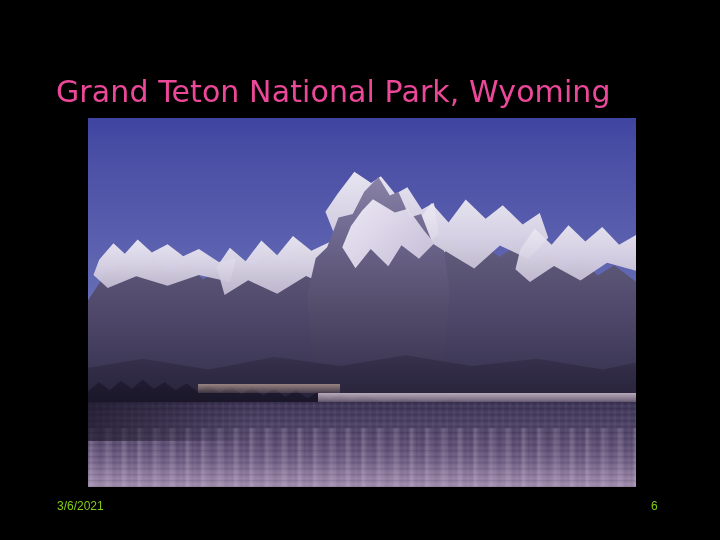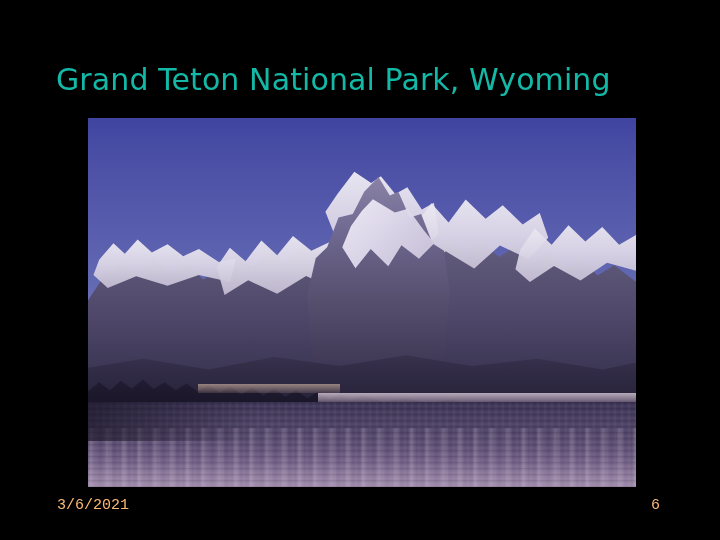--- a/index.html
+++ b/index.html
@@ -17,24 +17,24 @@
     position: relative;
     width: 720px;
     height: 540px;
     background: #000000;
   }
 
   
   .slide-title {
     position: absolute;
     left: 56px;
-    top: 60px;
+    top: 72px;
     width: 612px;
     height: 40px;
-    color: #14b8a6;
+    color: #ec4899;
     font-size: 30px;
     line-height: 40px;
     letter-spacing: 0.1px;
     white-space: nowrap;
     font-family: "DejaVu Sans", sans-serif;
   }
 
   
   .photo {
     position: absolute;
@@ -246,25 +246,25 @@
     position: absolute;
     left: 0; top: 0; width: 30%; height: 46%;
     background: linear-gradient(to right, rgba(24,20,36,0.65), rgba(24,20,36,0.0));
   }
 
   
   .footer-date,
   .footer-center,
   .footer-page {
     position: absolute;
-    color: #fdba74;
-    font-size: 15px;
+    color: #84cc16;
+    font-size: 12px;
     line-height: 16px;
     white-space: nowrap;
-    font-family: Liberation Mono, monospace;
+    font-family: Liberation Sans, sans-serif;
   }
   .footer-date { left: 57px; top: 498px; }
   .footer-center { left: 280px; top: 498px; }
   .footer-page { left: 651px; top: 498px; }
 </style>
 </head>
 <body>
 
 <div class="slide">
 

